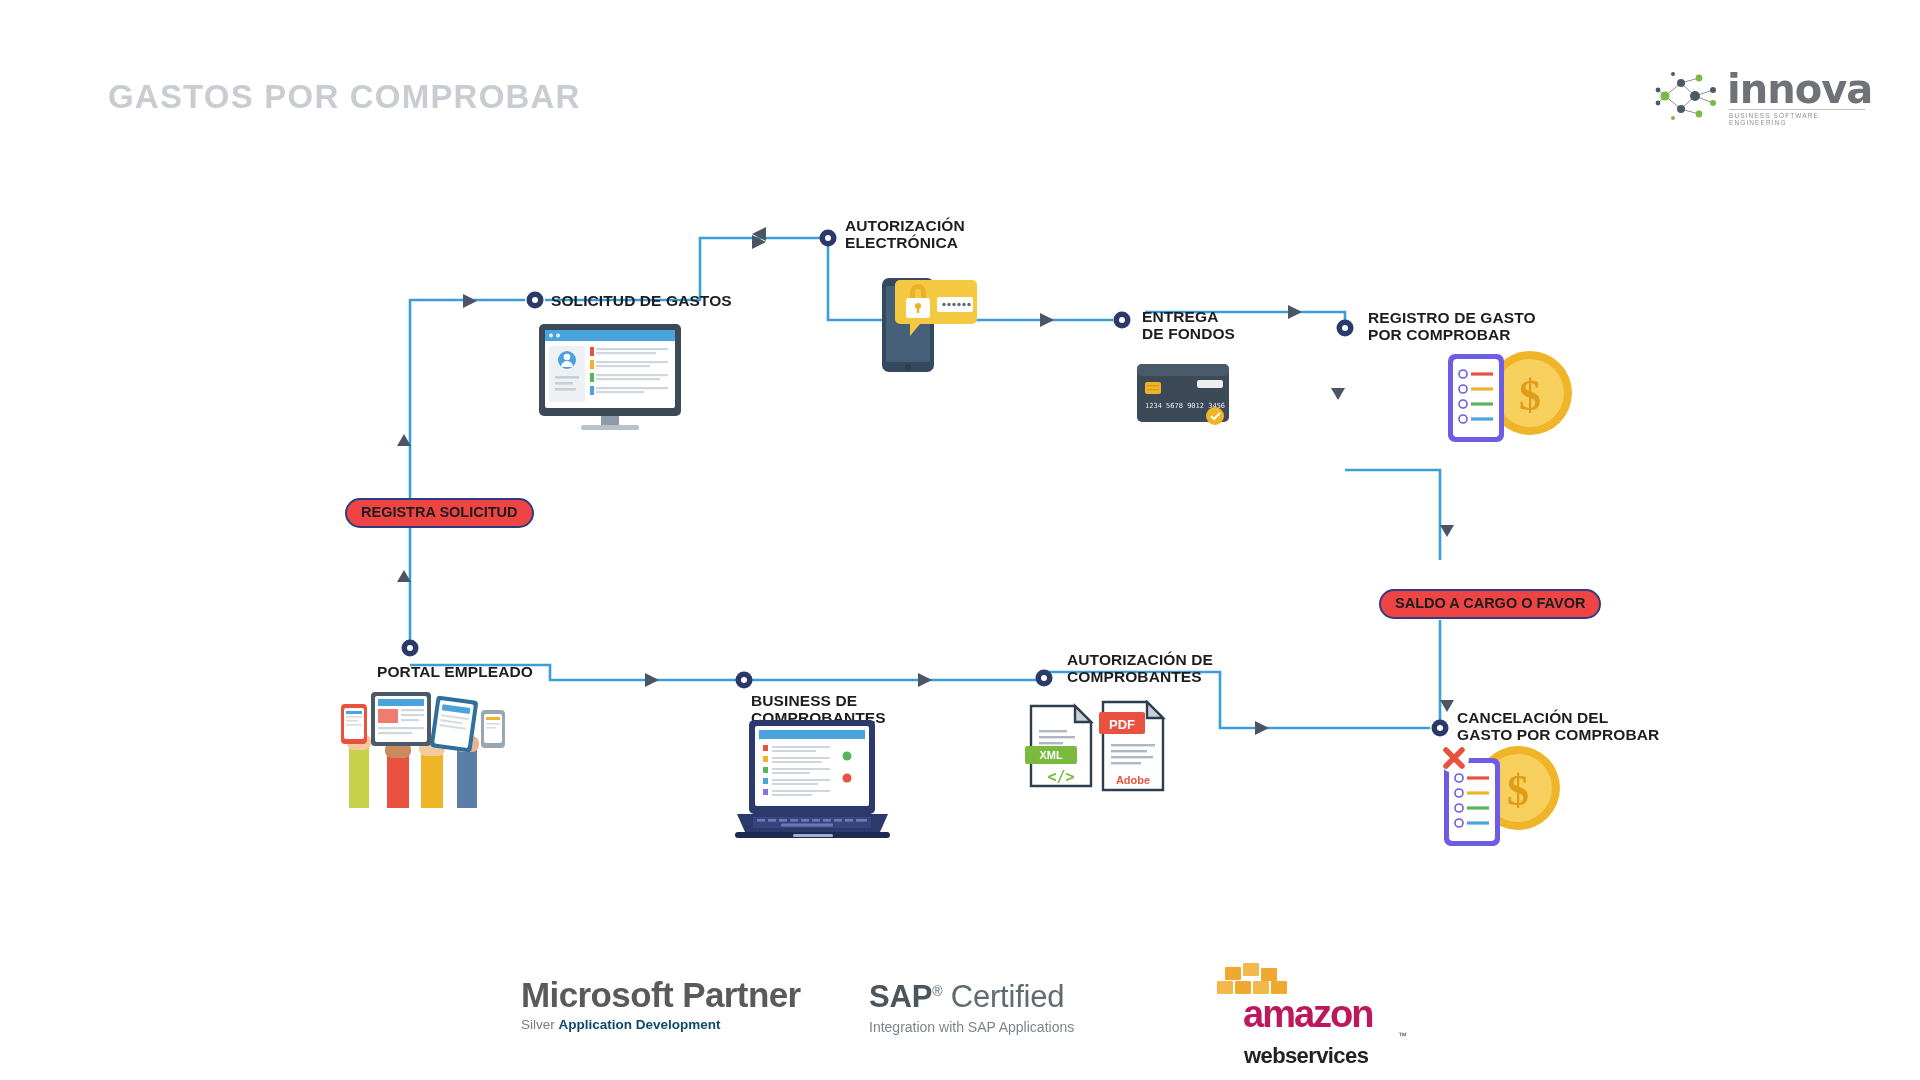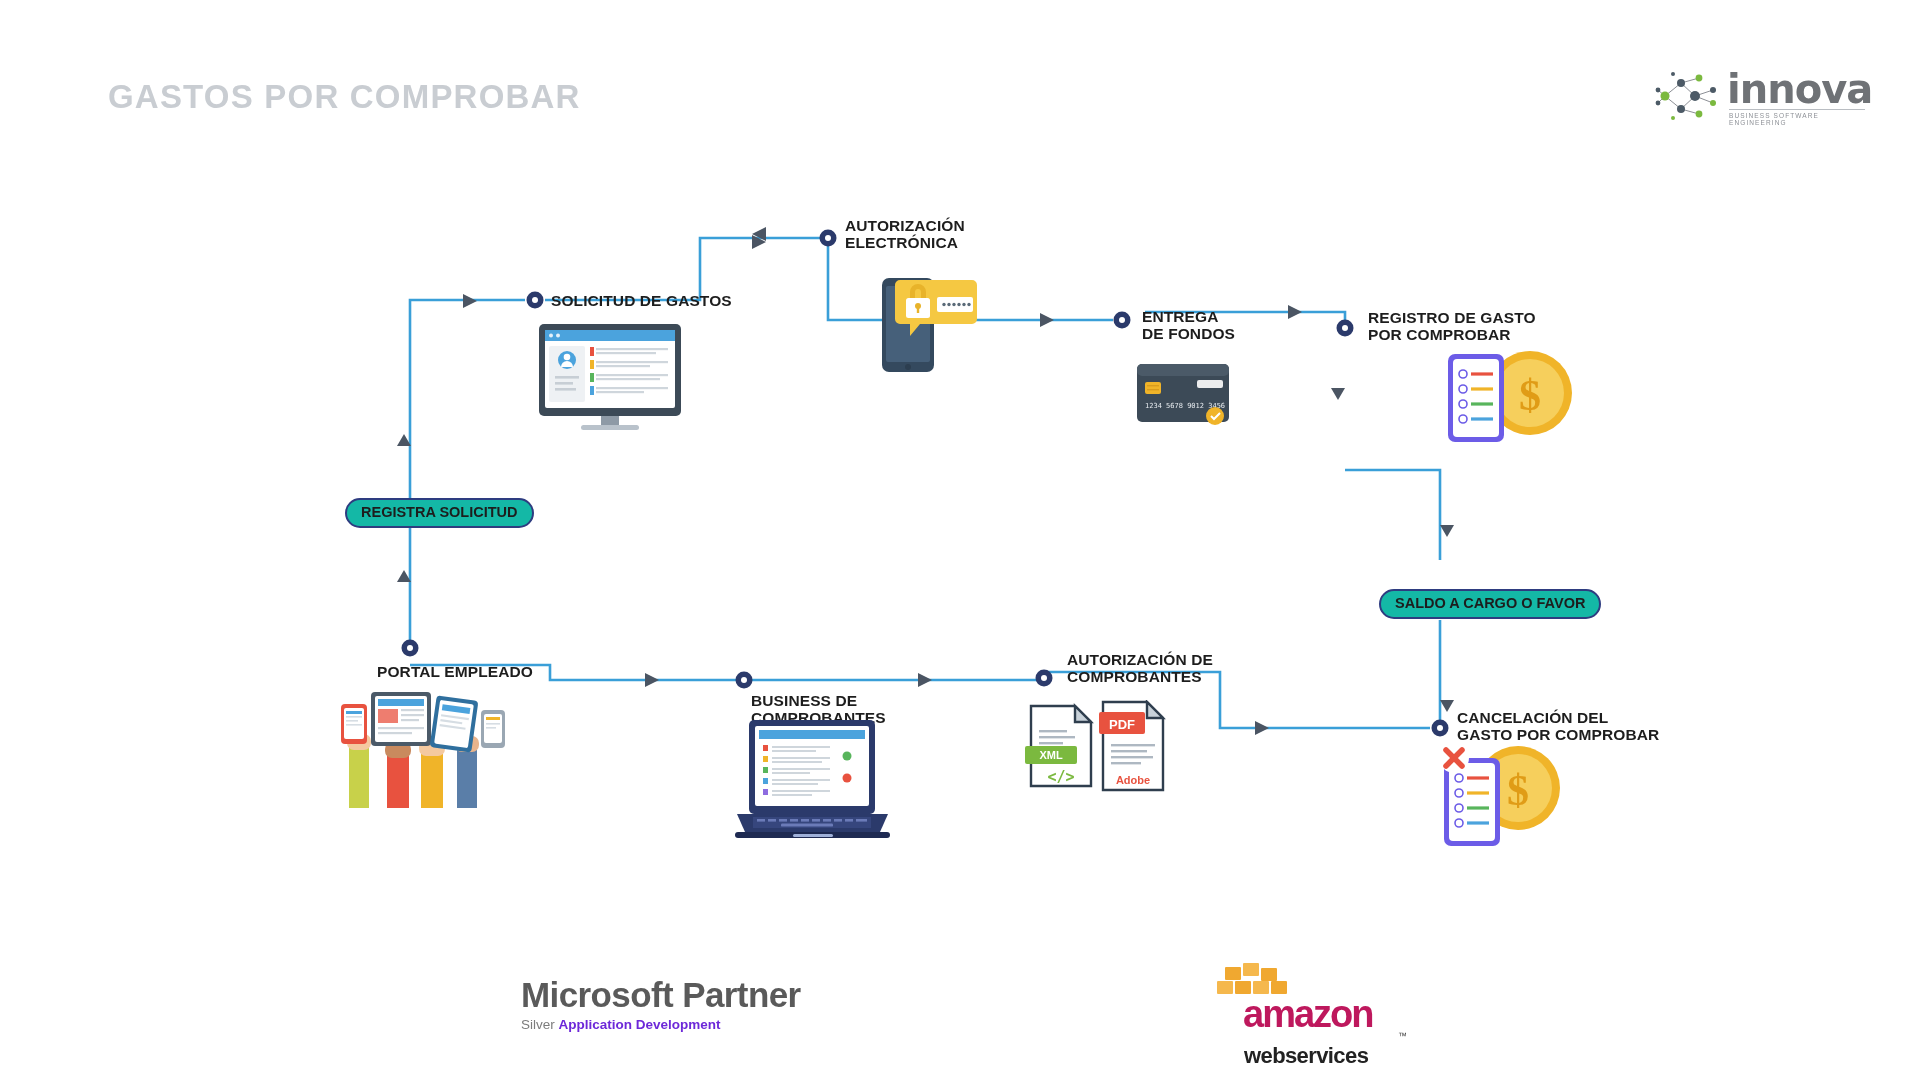--- a/index.html
+++ b/index.html
@@ -87,38 +87,38 @@
     line-height: 1.12;
     letter-spacing: 0.1px;
     white-space: pre-line;
   }
 
   
   .pill {
     position: absolute;
     border: 2px solid #2e3c80;
     border-radius: 20px;
-    background: #14b8a6;
+    background: #ef4444;
     font-size: 14.5px;
     font-weight: bold;
     color: #1d1d1d;
     padding: 5px 14px 6px 14px;
     white-space: nowrap;
     line-height: 1;
   }
 
   
   .illus { position: absolute; }
 
   
   #footer { position: absolute; left: 0; top: 975px; width: 1920px; height: 90px; }
   .ms-partner { position: absolute; left: 521px; top: 0px; }
   .ms-partner .ms-main { font-size: 35px; font-weight: bold; color: #5a5a5a; letter-spacing: -0.6px; font-family: "Liberation Sans", sans-serif;}
   .ms-partner .ms-sub { font-size: 13.5px; color: #7c7c7c; margin-top: 2px;}
-  .ms-partner .ms-sub b { color: #6d28d9; }
+  .ms-partner .ms-sub b { color: #0c4a6e; }
   .sap-cert { position: absolute; left: 869px; top: 4px; }
   .sap-cert .sap-main { font-size: 31px; color: #5f6b72; letter-spacing: -0.2px;}
   .sap-cert .sap-main b { font-weight: bold; color: #4b565c; }
   .sap-cert .sap-sub { font-size: 14px; color: #7c858b; margin-top: 4px;}
   .aws { position: absolute; left: 1215px; top: 0px; width: 200px; height: 70px;}
   .aws .aws-text { position: absolute; left: 28px; top: 18px; font-size: 38px; font-weight: bold; color: #be185d; letter-spacing: -2px; font-family: "Liberation Sans", sans-serif;}
   .aws .aws-sub { position: absolute; left: 29px; top: 56px; font-size: 22px; font-weight: bold; color: #222; letter-spacing: -0.6px; margin-top: 12px;}
   .aws .aws-tm { position: absolute; left: 183px; top: 56px; font-size: 9px; color: #444;}
 </style>
 </head>
@@ -457,20 +457,24 @@
       <line x1="32" y1="8" x2="16" y2="24"></line>
     </g>
   </svg>
 
 </div>
 
 <div id="footer">
   <div class="ms-partner">
     <div class="ms-main">Microsoft Partner</div>
     <div class="ms-sub"><span>Silver </span><b>Application Development</b></div>
+  </div>
+  <div class="sap-cert">
+    <div class="sap-main"><b>SAP</b><sup style="font-size:14px">®</sup><span> Certified</span></div>
+    <div class="sap-sub">Integration with SAP Applications</div>
   </div>
   <div class="aws">
     <svg width="200" height="70" style="position:absolute;left:0;top:-14px">
       <g fill="#f0a830">
         <rect x="10" y="6" width="16" height="13" rx="1"></rect>
         <rect x="28" y="2" width="16" height="13" rx="1" fill="#f5b84d"></rect>
         <rect x="46" y="7" width="16" height="13" rx="1"></rect>
         <rect x="2" y="20" width="16" height="13" rx="1" fill="#f5b84d"></rect>
         <rect x="20" y="20" width="16" height="13" rx="1"></rect>
         <rect x="38" y="20" width="16" height="13" rx="1" fill="#f5b84d"></rect>

